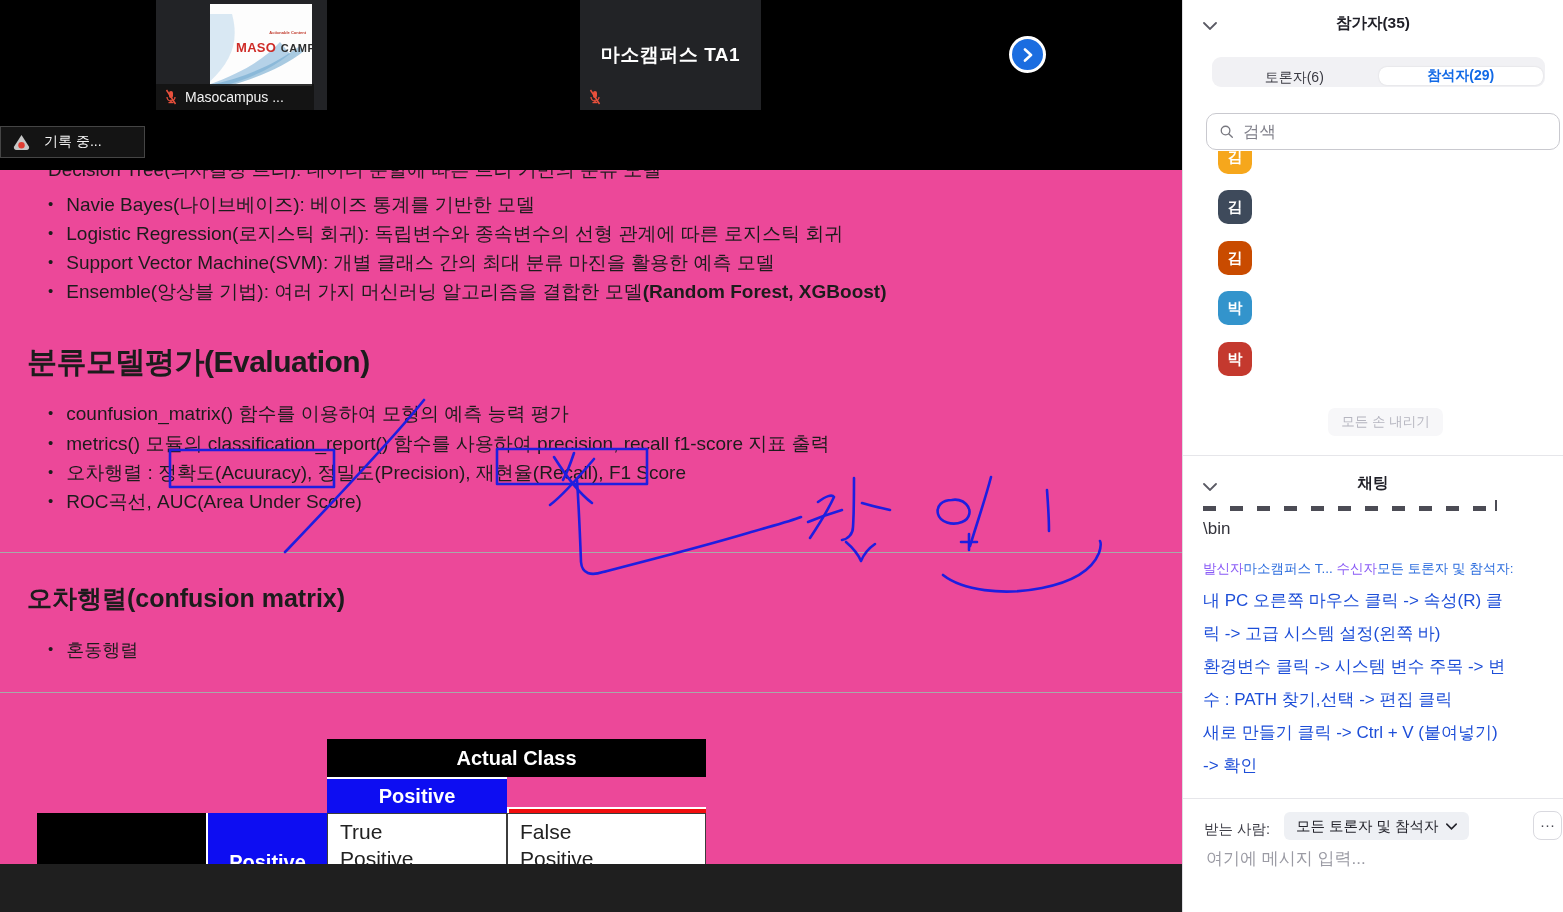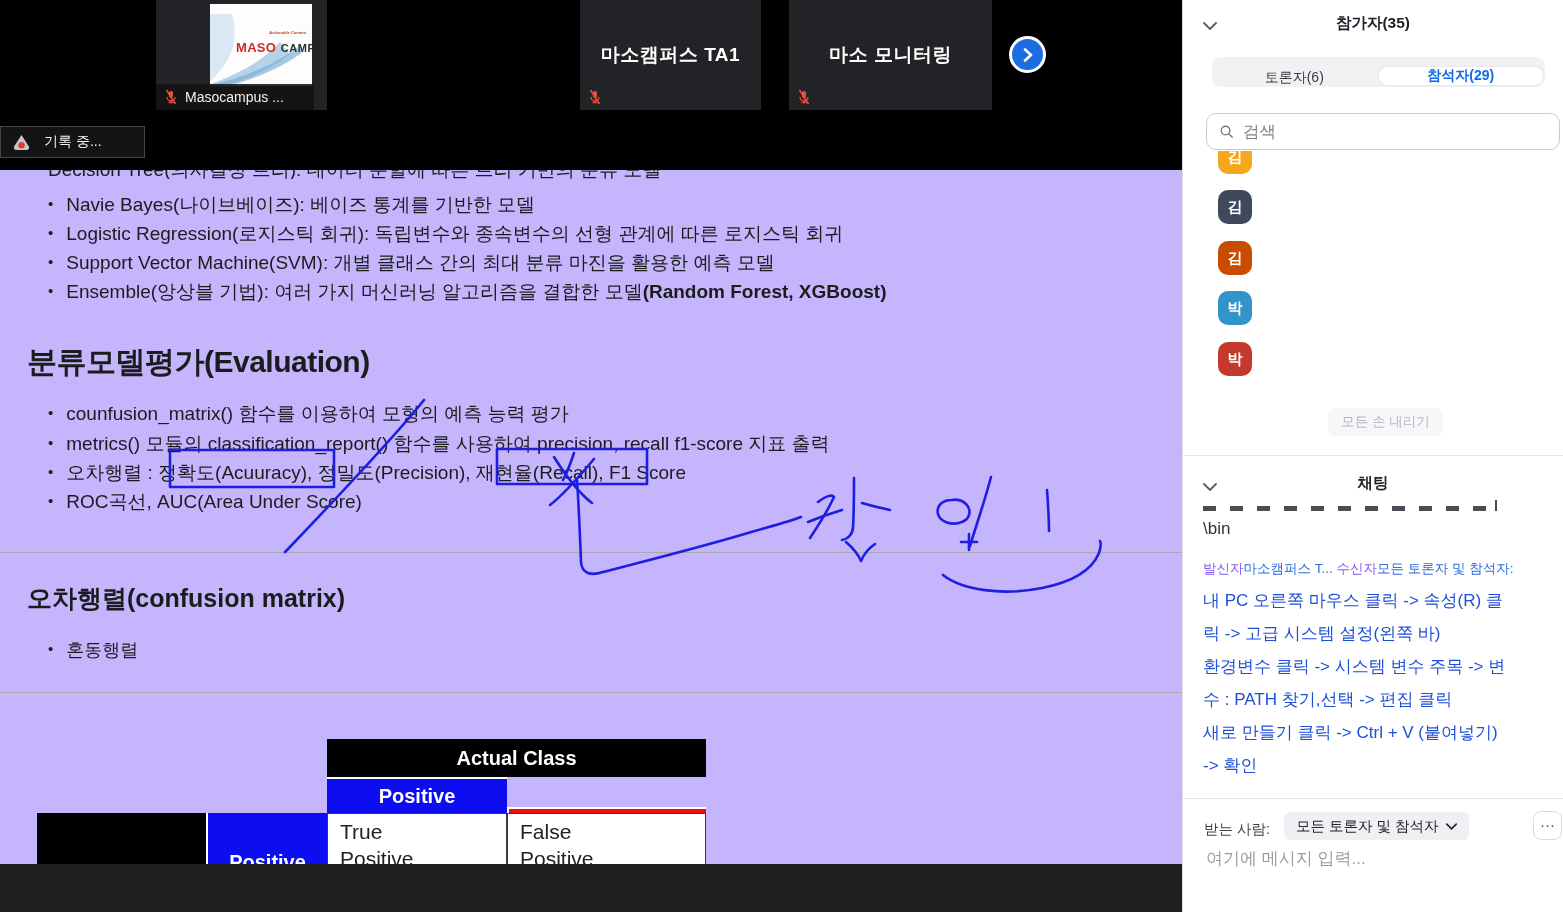--- a/index.html
+++ b/index.html
@@ -21,21 +21,21 @@
   .logo-tag{position:absolute;right:6px;top:26px;color:#c0392b;font-size:4px;font-weight:bold;}
   .namestrip{position:absolute;left:0;bottom:0;width:158px;height:26px;background:rgba(18,18,18,.88);
       display:flex;align-items:center;color:#f2f2f2;font-size:14px;}
   .namestrip .mic{position:static;margin:0 6px 0 7px;}
   .recbadge{position:absolute;left:0;top:126px;width:143px;height:30px;background:#141414;border:1px solid #454545;
       display:flex;align-items:center;color:#f5f5f5;font-size:14px;}
   .recbadge svg{margin:0 13px 0 11px;}
   .nextbtn{position:absolute;left:1009px;top:36px;width:31px;height:31px;border-radius:50%;
       background:#1b6de0;border:3px solid #fff;display:flex;align-items:center;justify-content:center;cursor:pointer;}
   
-  .slide{position:absolute;left:0;top:170px;width:1182px;height:694px;background:#c4b5fd;overflow:hidden;color:#1c1c1c;}
+  .slide{position:absolute;left:0;top:170px;width:1182px;height:694px;background:#ec4899;overflow:hidden;color:#1c1c1c;}
   .clipline{position:absolute;left:48px;top:0;width:900px;height:9px;overflow:hidden;}
   .clipline>div{margin-top:-13px;font-size:19px;}
   .li{position:absolute;left:48px;white-space:nowrap;font-size:19px;}
   .li::before{content:"•";font-size:15px;margin-right:13px;vertical-align:2px;}
   .li b{font-weight:bold;}
   .h1{position:absolute;left:27px;top:172px;font-size:30px;font-weight:bold;letter-spacing:-.5px;}
   .h2{position:absolute;left:27px;top:412px;font-size:25px;font-weight:bold;}
   .li-s{font-size:18px;}
   .hr{position:absolute;left:0;width:1182px;height:1px;background:#a9a9a9;}
   
@@ -132,32 +132,20 @@
           <g fill="#e8503c">
               <rect x="6" y="2" width="4" height="7" rx="2"></rect>
               <path d="M4 8a4 4 0 0 0 8 0" stroke="#e8503c" stroke-width="1.3" fill="none"></path>
               <rect x="7.4" y="10.6" width="1.2" height="2.6"></rect>
               <rect x="5.5" y="13" width="5" height="1.2"></rect>
             </g>
           <line x1="3.5" y1="1" x2="12.5" y2="15" stroke="#e8503c" stroke-width="1.5"></line>
         </svg>
       </div>
 
-      <div class="vtile" style="left:789px;width:203px;">
-        <div class="vname">마소 모니터링</div>
-        <svg class="mic" viewBox="0 0 16 16">
-          <g fill="#e8503c">
-              <rect x="6" y="2" width="4" height="7" rx="2"></rect>
-              <path d="M4 8a4 4 0 0 0 8 0" stroke="#e8503c" stroke-width="1.3" fill="none"></path>
-              <rect x="7.4" y="10.6" width="1.2" height="2.6"></rect>
-              <rect x="5.5" y="13" width="5" height="1.2"></rect>
-            </g>
-          <line x1="3.5" y1="1" x2="12.5" y2="15" stroke="#e8503c" stroke-width="1.5"></line>
-        </svg>
-      </div>
 
       <div class="nextbtn">
         <svg width="10" height="14" viewBox="0 0 10 14">
           <polyline points="2,1.5 8,7 2,12.5" fill="none" stroke="#fff" stroke-width="2.6" stroke-linecap="round" stroke-linejoin="round"></polyline>
         </svg>
       </div>
 
       <div class="recbadge">
         <svg width="19" height="17" viewBox="0 0 20 18">
           <path d="M10 1 L18 13.5 a3 3 0 0 1 -2.6 3.5 H4.6 A3 3 0 0 1 2 13.5 Z" fill="#c6c6c6"></path>

